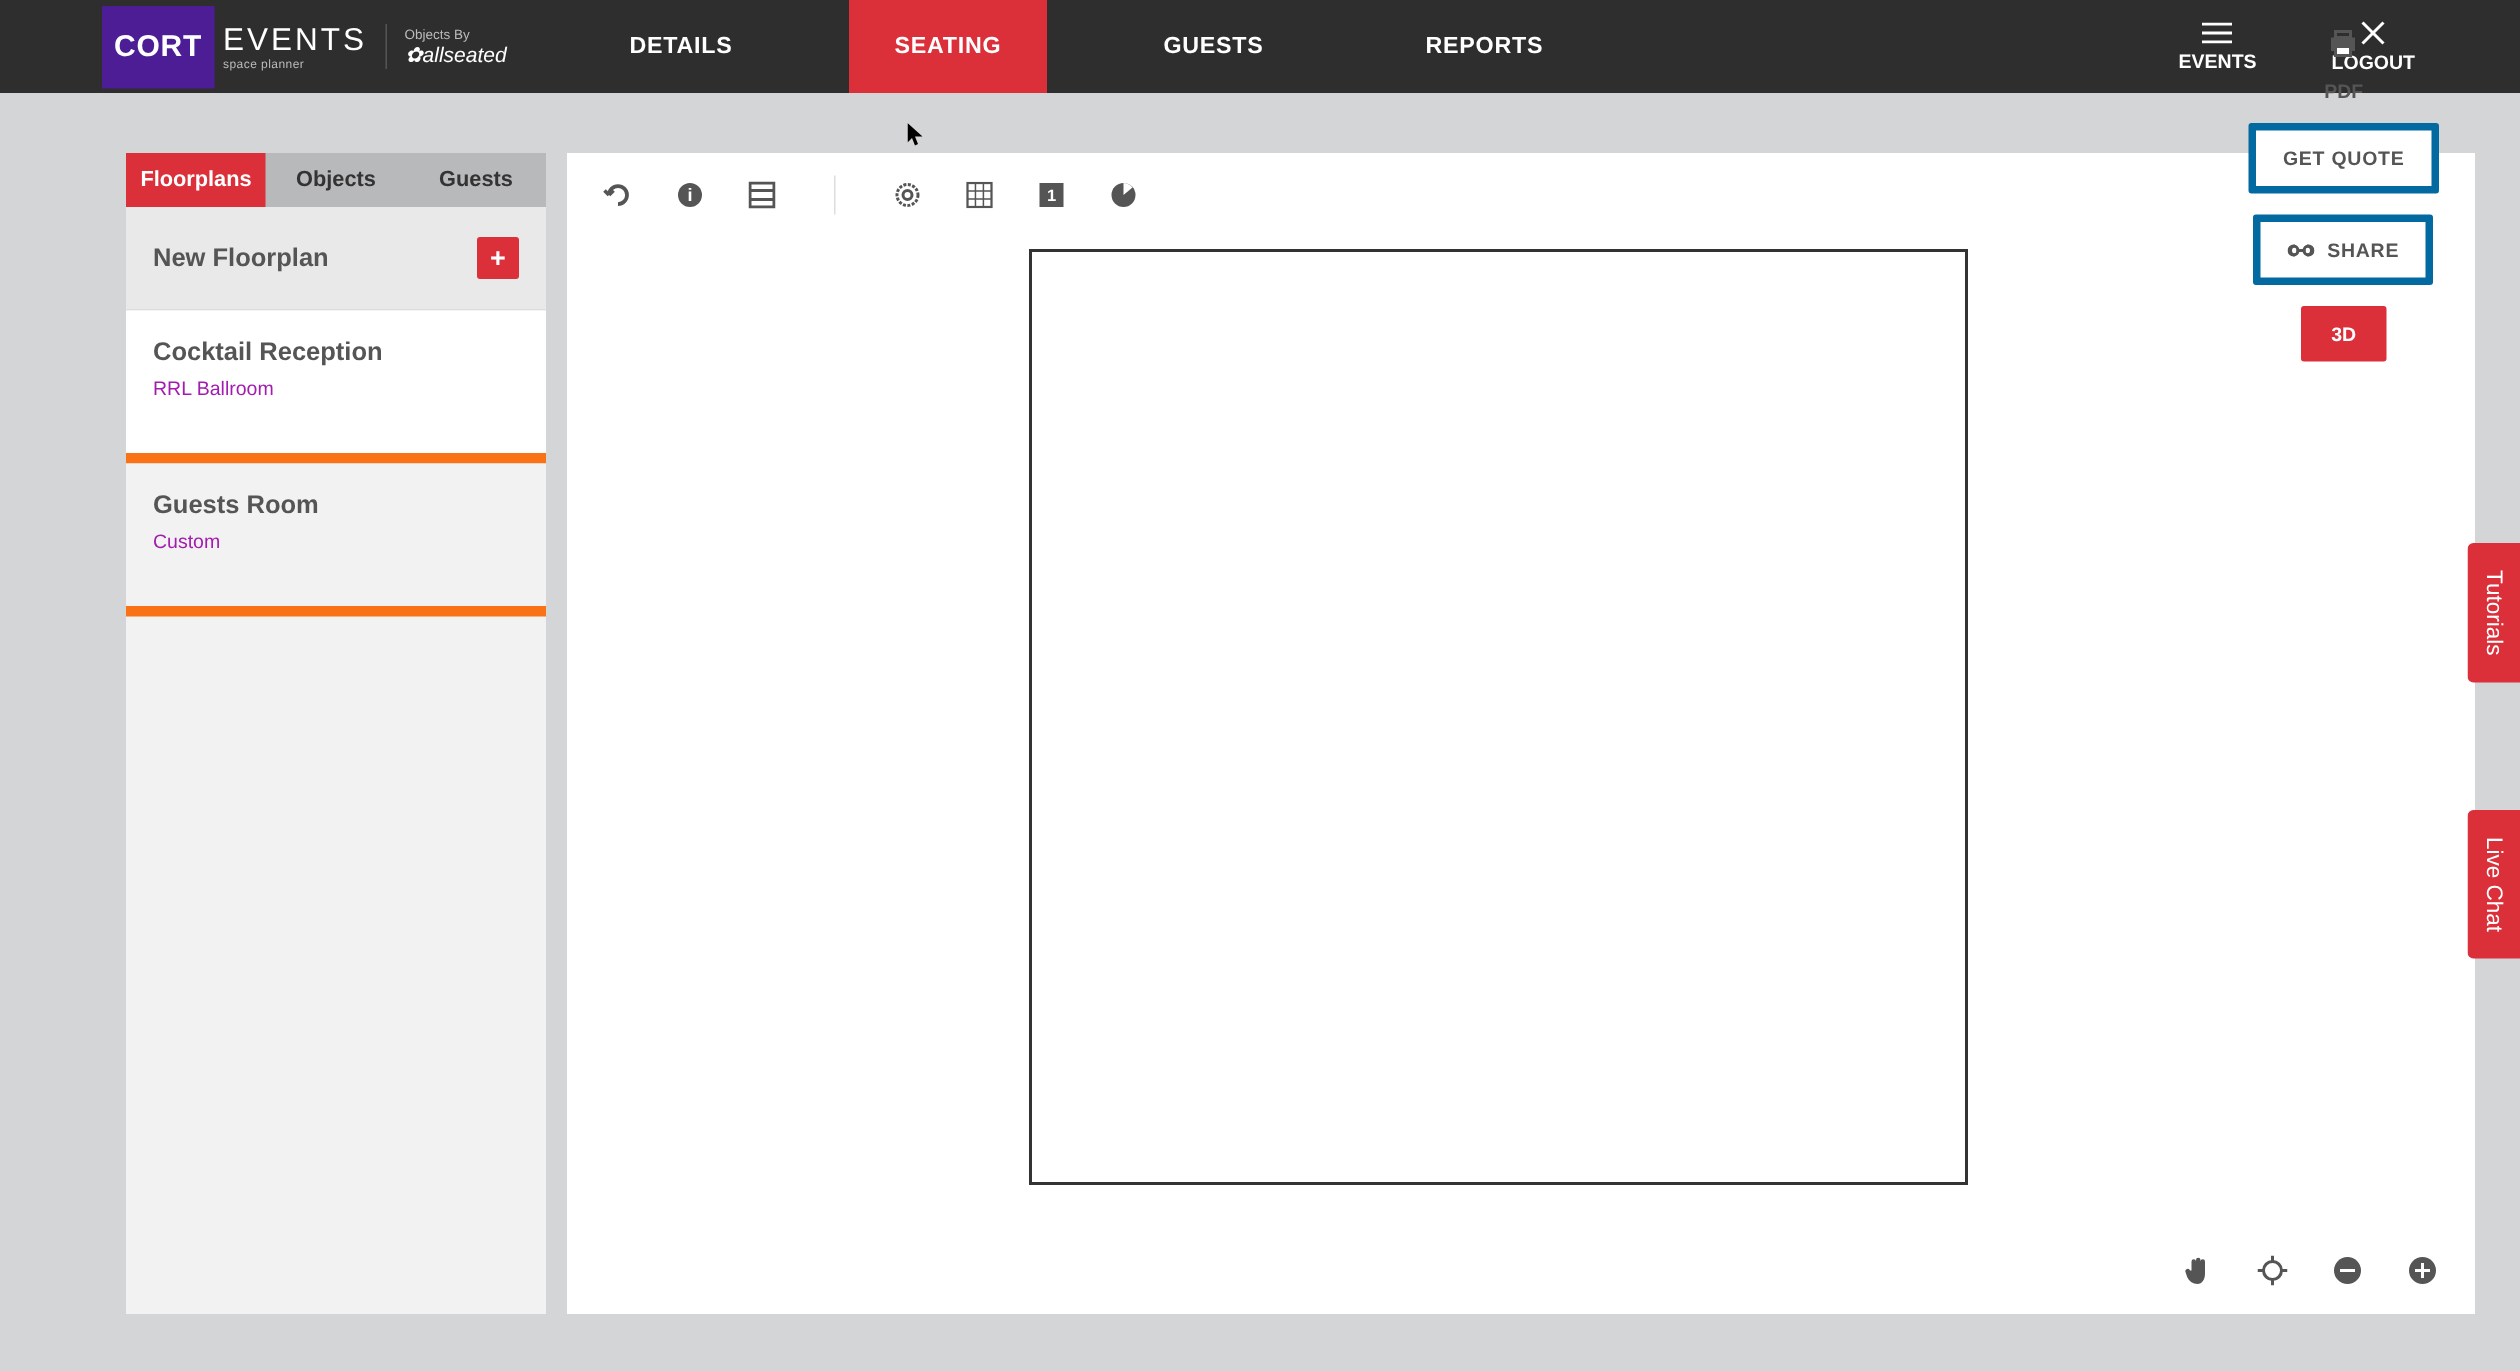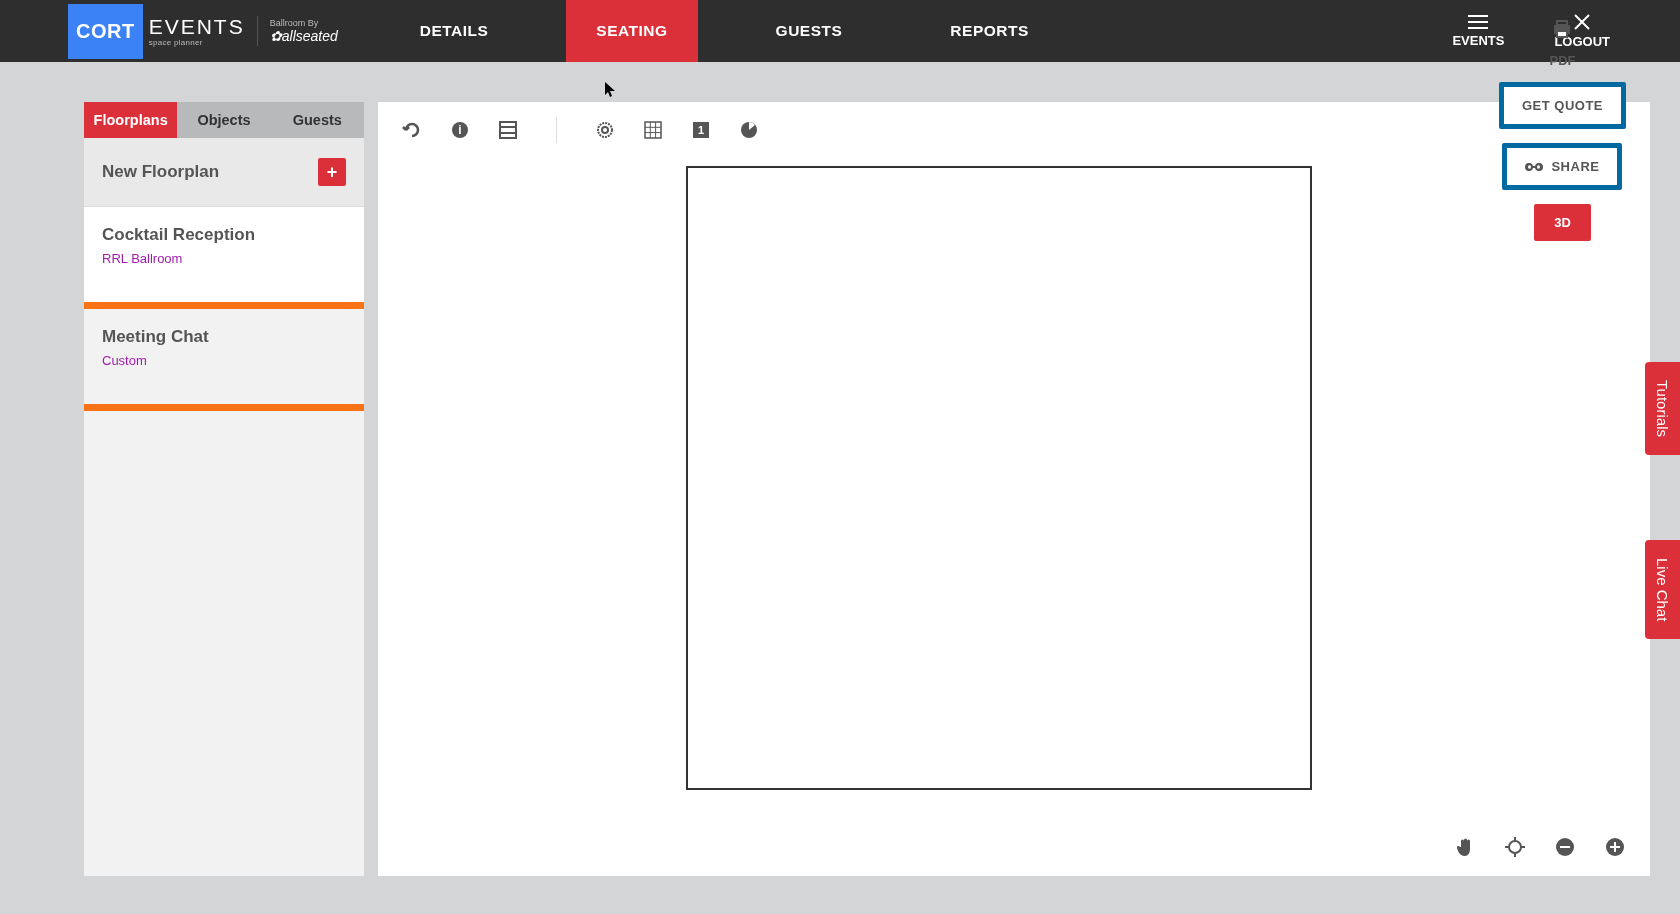--- a/index.html
+++ b/index.html
@@ -25,21 +25,21 @@
 }
 
 .logo-area {
   display: flex;
   align-items: center;
   padding-left: 68px;
   height: 100%;
 }
 
 .cort-logo {
-  background: #3b82f6;
+  background: #4c1d95;
   color: #fff;
   font-weight: bold;
   font-size: 20px;
   letter-spacing: 0.5px;
   padding: 16px 8px;
   display: inline-block;
 }
 
 .events-text {
   margin-left: 6px;
@@ -372,21 +372,21 @@
 
 <div class="topbar">
   <div class="logo-area">
     <span class="cort-logo">CORT</span>
     <div class="events-text">
       <span class="events-big">EVENTS</span>
       <span class="events-small">space planner</span>
     </div>
     <div class="logo-divider"></div>
     <div>
-      <div class="powered-by">Ballroom By</div>
+      <div class="powered-by">Objects By</div>
       <div class="allseated">
         <svg width="80" height="16" viewBox="0 0 80 16">
           <text x="0" y="13" font-style="italic" font-size="14" fill="#fff">✿allseated</text>
         </svg>
       </div>
     </div>
   </div>
 
   <div class="main-nav">
     <div class="nav-item">DETAILS</div>
@@ -433,21 +433,21 @@
       </div>
     </div>
 
     <div class="floorplan-item">
       <div class="fp-title">Cocktail Reception</div>
       <div class="fp-subtitle">RRL Ballroom</div>
       <div style="height:18px"></div>
     </div>
 
     <div class="floorplan-item selected">
-      <div class="fp-title">Meeting Chat</div>
+      <div class="fp-title">Guests Room</div>
       <div class="fp-subtitle">Custom</div>
       <div style="height:18px"></div>
     </div>
   </div>
 
   <div class="canvas-area">
     <div class="canvas-toolbar">
       <div class="tool-left">
         <div class="tool-icon">
           <svg width="20" height="20" viewBox="0 0 20 20">

